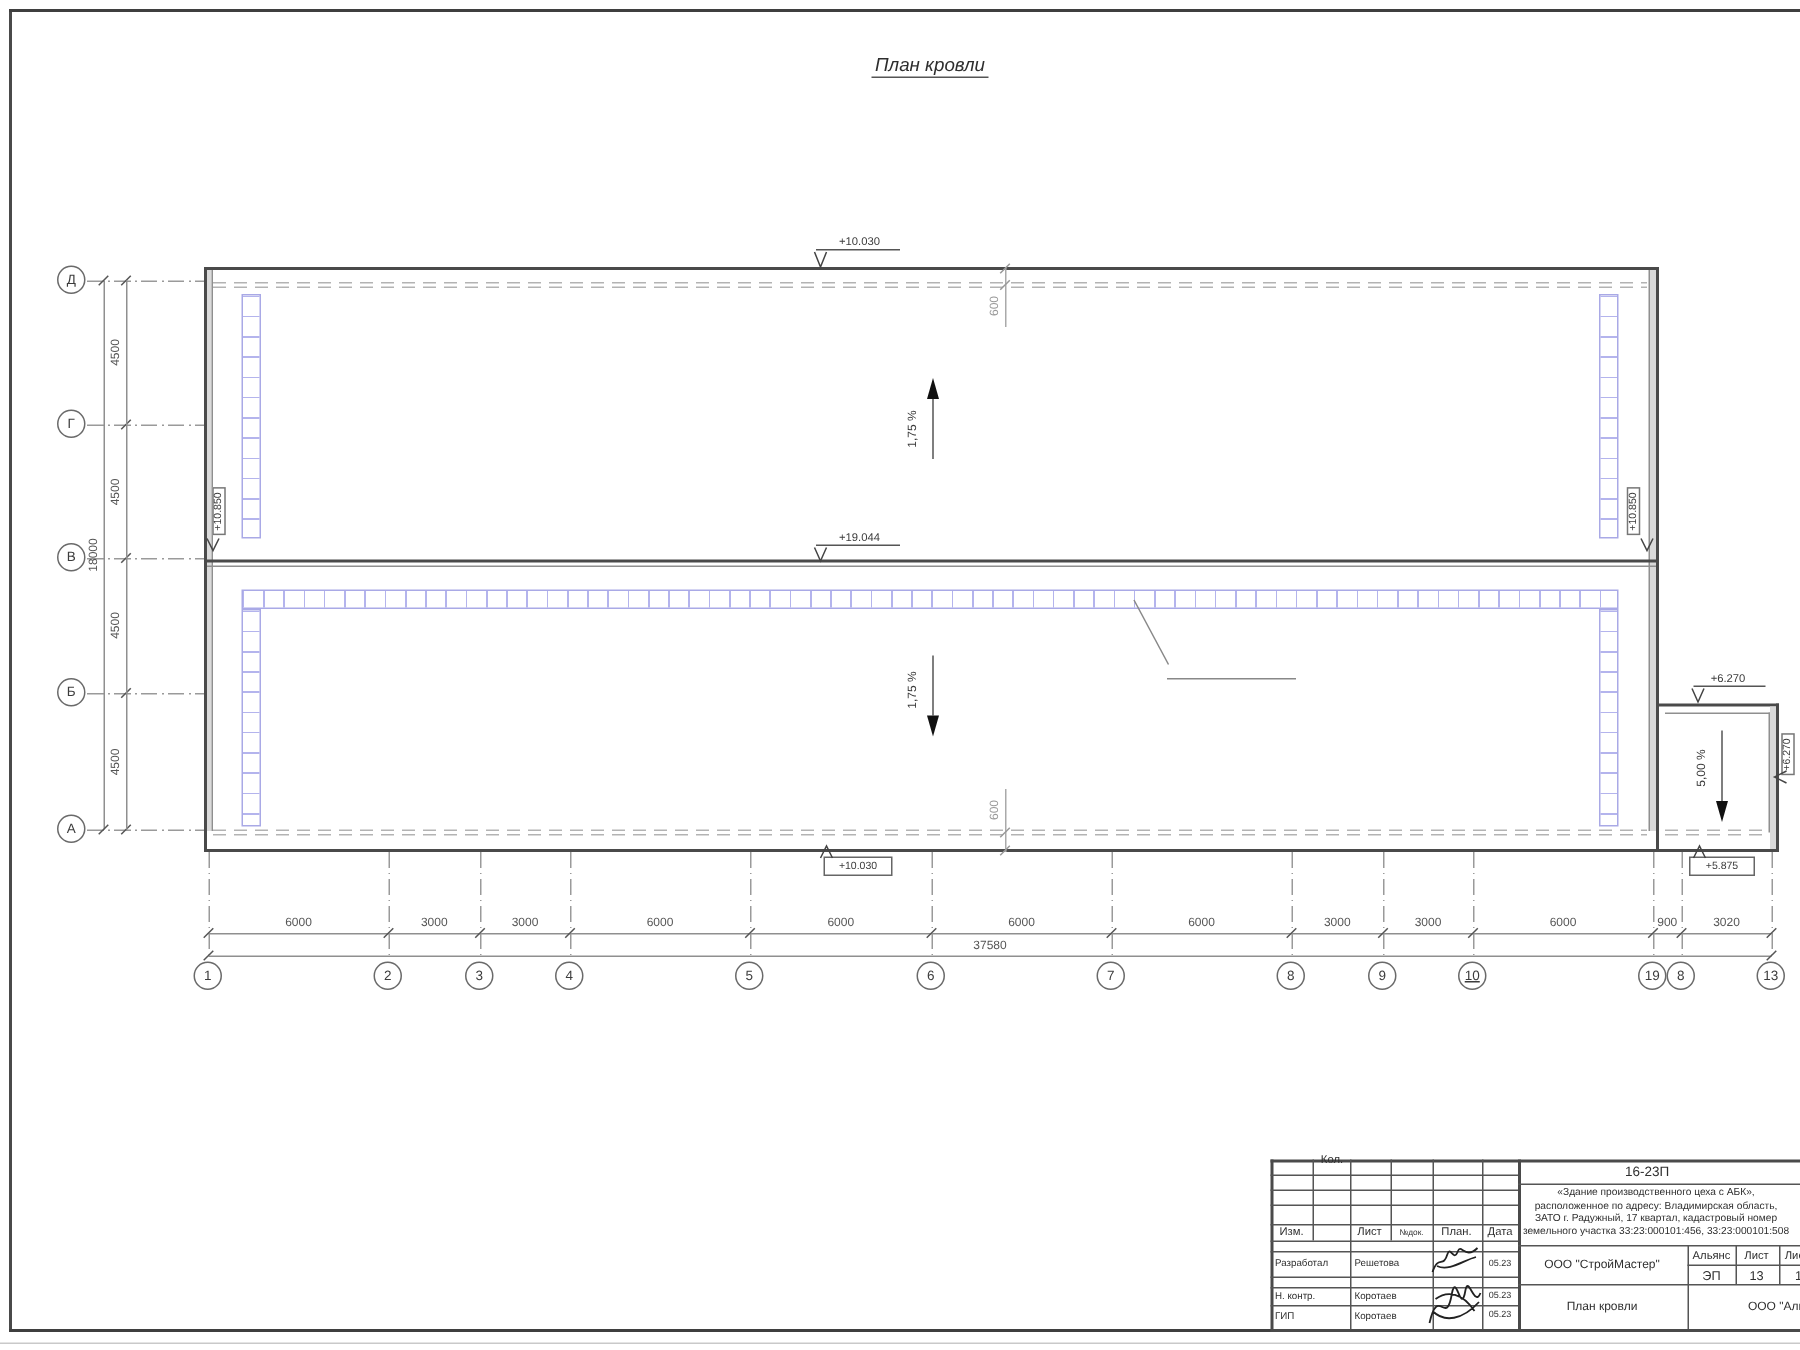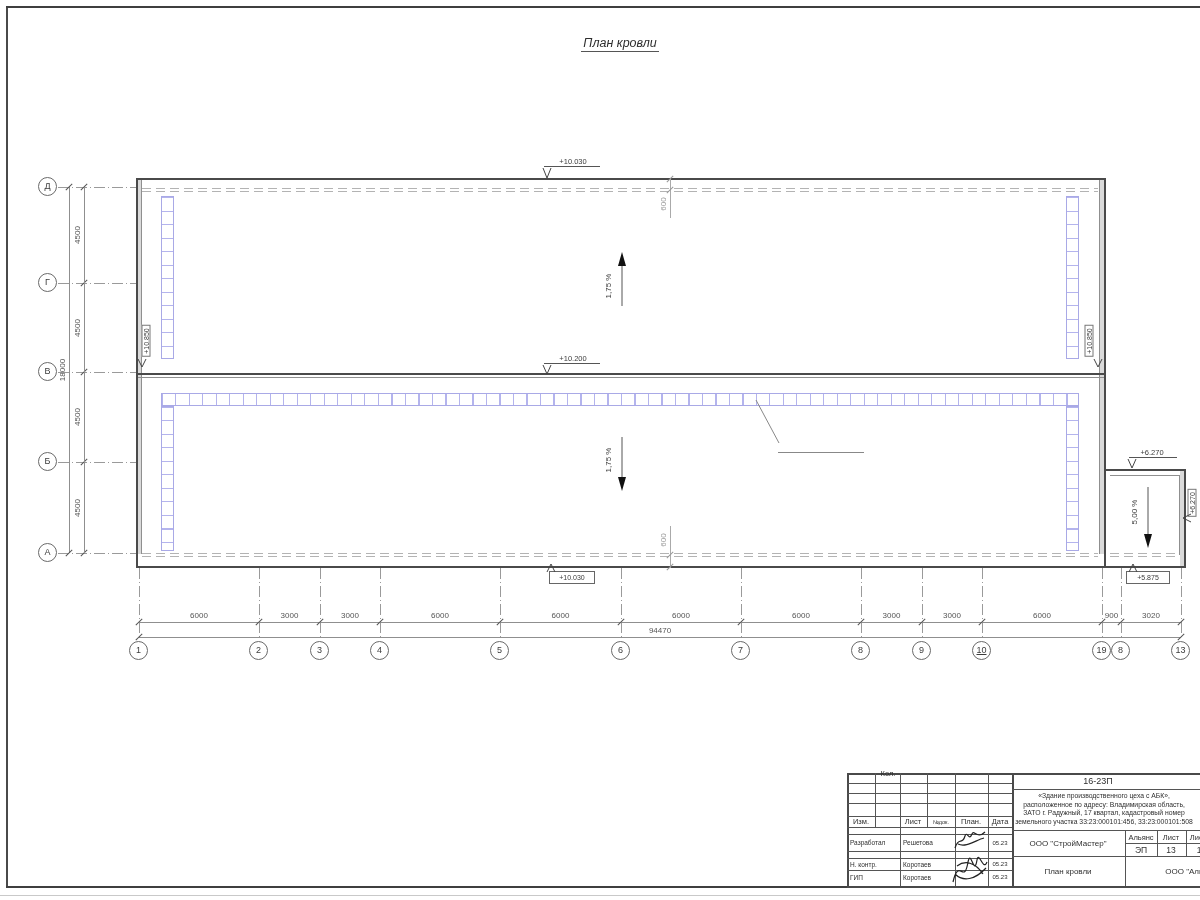--- a/index.html
+++ b/index.html
@@ -90,21 +90,21 @@
   <div class="wwH" style="left:161px;top:393px;width:918px;"></div>
   <div class="wwV" style="left:161px;top:406px;height:145px;"></div>
   <div class="wwV" style="left:1066px;top:406px;height:145px;"></div>
 
   <div class="htext elev" style="left:573px;top:161px;">+10.030</div>
   <div class="dimline-h" style="left:544px;top:166px;width:56px;background:#555;"></div>
   <svg style="left:541px;top:166px;" width="12" height="13" viewBox="0 0 12 13">
       <polyline points="2,2 6,12 10,2" fill="none" stroke="#444" stroke-width="1"></polyline>
     </svg>
 
-  <div class="htext elev" style="left:573px;top:358px;">+10.200</div>
+  <div class="htext elev" style="left:573px;top:358px;">+19.044</div>
   <div class="dimline-h" style="left:544px;top:363px;width:56px;background:#555;"></div>
   <svg style="left:541px;top:363px;" width="12" height="12" viewBox="0 0 12 12">
       <polyline points="2,2 6,11 10,2" fill="none" stroke="#444" stroke-width="1"></polyline>
     </svg>
 
   <div class="elevbox" style="left:549px;top:571px;width:46px;height:13px;line-height:12px;">+10.030</div>
   <svg style="left:545px;top:563px;" width="12" height="10" viewBox="0 0 12 10">
       <polyline points="2,9 6,1 10,9" fill="none" stroke="#444" stroke-width="1"></polyline>
     </svg>
 
@@ -240,21 +240,21 @@
       <div class="htext dimtxt" style="left: 350px; top: 615px;">3000</div>
       <div class="htext dimtxt" style="left: 440px; top: 615px;">6000</div>
       <div class="htext dimtxt" style="left: 560.5px; top: 615px;">6000</div>
       <div class="htext dimtxt" style="left: 681px; top: 615px;">6000</div>
       <div class="htext dimtxt" style="left: 801px; top: 615px;">6000</div>
       <div class="htext dimtxt" style="left: 891.5px; top: 615px;">3000</div>
       <div class="htext dimtxt" style="left: 952px; top: 615px;">3000</div>
       <div class="htext dimtxt" style="left: 1042px; top: 615px;">6000</div>
       <div class="htext dimtxt" style="left: 1111.5px; top: 615px;">900</div>
       <div class="htext dimtxt" style="left: 1151px; top: 615px;">3020</div>
-      <div class="htext dimtxt" style="left: 660px; top: 630px;">94470</div>
+      <div class="htext dimtxt" style="left: 660px; top: 630px;">37580</div>
     </div>
 
   <div>
 
     <div class="hl" style="left:847px;top:773px;width:368px;"></div>
     <div class="hl" style="left:847px;top:886px;width:368px;"></div>
     <div class="vl" style="left:847px;top:773px;height:115px;"></div>
 
     <div class="hl thin" style="left:847px;top:783px;width:165px;background:#555;"></div>
     <div class="hl thin" style="left:847px;top:793px;width:165px;background:#555;"></div>

